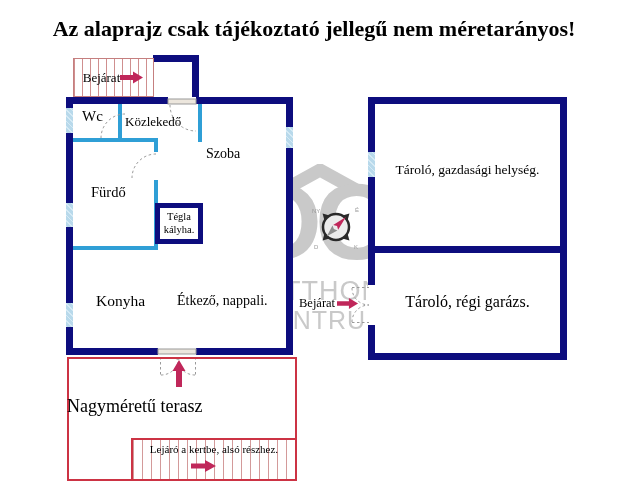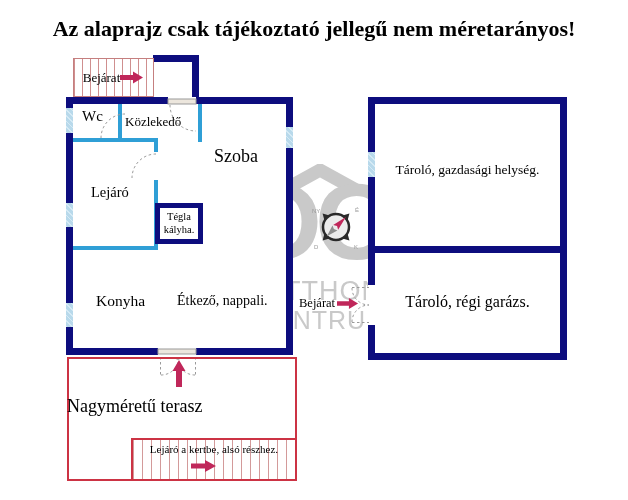--- a/index.html
+++ b/index.html
@@ -108,22 +108,22 @@
     <line x1="195.5" y1="357" x2="195.5" y2="375" stroke="#9a9a9a" stroke-width="1" stroke-dasharray="2.5 2.5"></line>
 
     <path d="M 352 288 A 17 17 0 0 0 369 305" fill="none" stroke="#9a9a9a" stroke-width="1" stroke-dasharray="2.5 2.5"></path>
     <path d="M 352 322 A 17 17 0 0 1 369 305" fill="none" stroke="#9a9a9a" stroke-width="1" stroke-dasharray="2.5 2.5"></path>
     <line x1="352" y1="287.5" x2="369" y2="287.5" stroke="#9a9a9a" stroke-width="1" stroke-dasharray="2.5 2.5"></line>
     <line x1="352" y1="322.5" x2="369" y2="322.5" stroke="#9a9a9a" stroke-width="1" stroke-dasharray="2.5 2.5"></line>
   </svg>
 
   <div class="lbl" style="left:82px;top:108px;font-size:15px;">Wc</div>
   <div class="lbl" style="left:125px;top:114px;font-size:13px;">Közlekedő</div>
-  <div class="lbl" style="left:214px;top:146px;font-size:18px;">Szoba</div>
-  <div class="lbl" style="left:91px;top:184px;font-size:14.5px;">Lejáró</div>
+  <div class="lbl" style="left:206px;top:146px;font-size:14px;">Szoba</div>
+  <div class="lbl" style="left:91px;top:184px;font-size:14.5px;">Fürdő</div>
   <div class="lbl" style="left:96px;top:292px;font-size:15.5px;">Konyha</div>
   <div class="lbl" style="left:368px;top:162px;width:199px;text-align:center;font-size:13.5px;">Tároló, gazdasági helység.</div>
 
   <div class="lbl" style="left:177px;top:293px;font-size:14px;">Étkező, nappali.</div>
   <div class="lbl" style="left:368px;top:293px;width:199px;text-align:center;font-size:16px;">Tároló, régi garázs.</div>
 
   <div class="abs" style="left:299px;top:296px;display:flex;align-items:center;gap:2px;">
     <span class="lbl" style="position:static;font-size:12.5px;">Bejárat</span>
     <svg width="22" height="13" viewBox="0 0 24 13">
       <polygon points="0,4 13,4 13,0.5 23,6.5 13,12.5 13,9 0,9" fill="#c0275a"></polygon>

